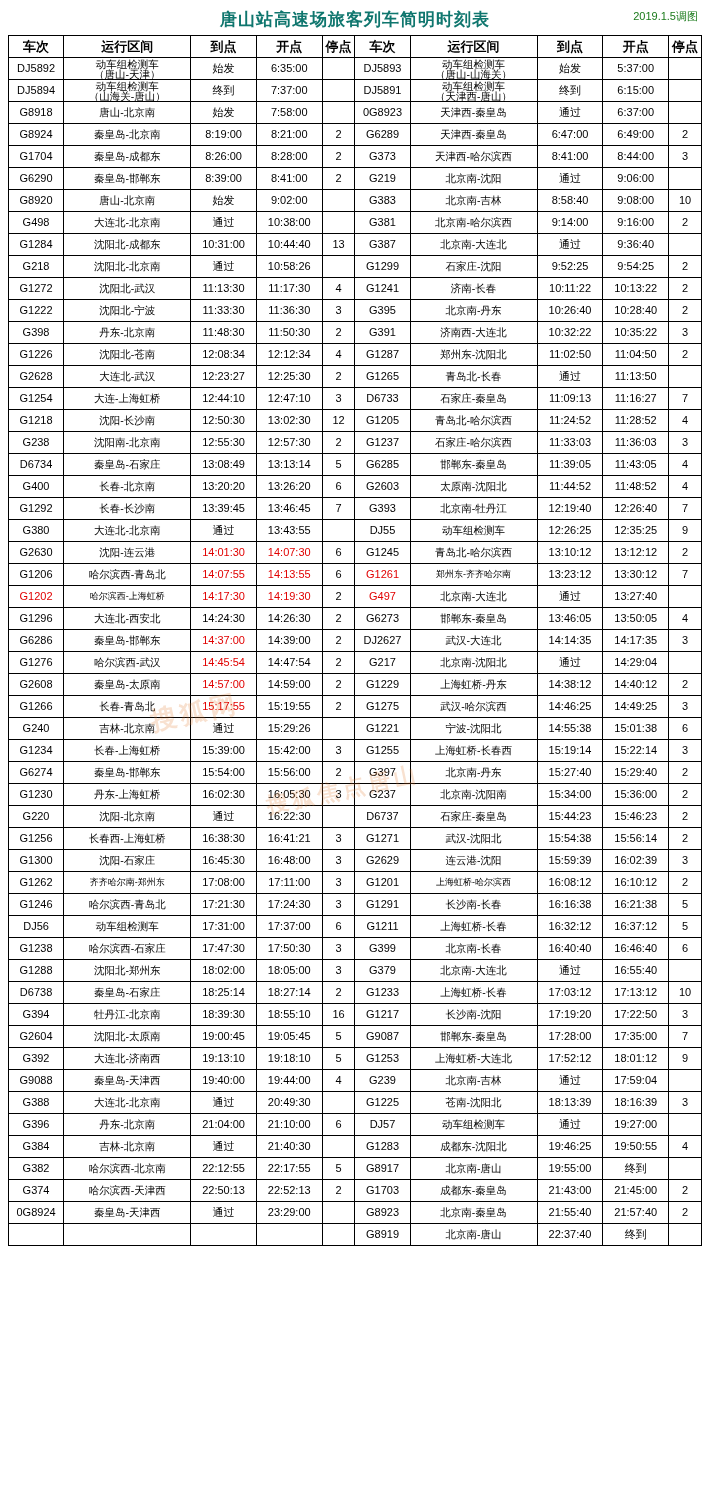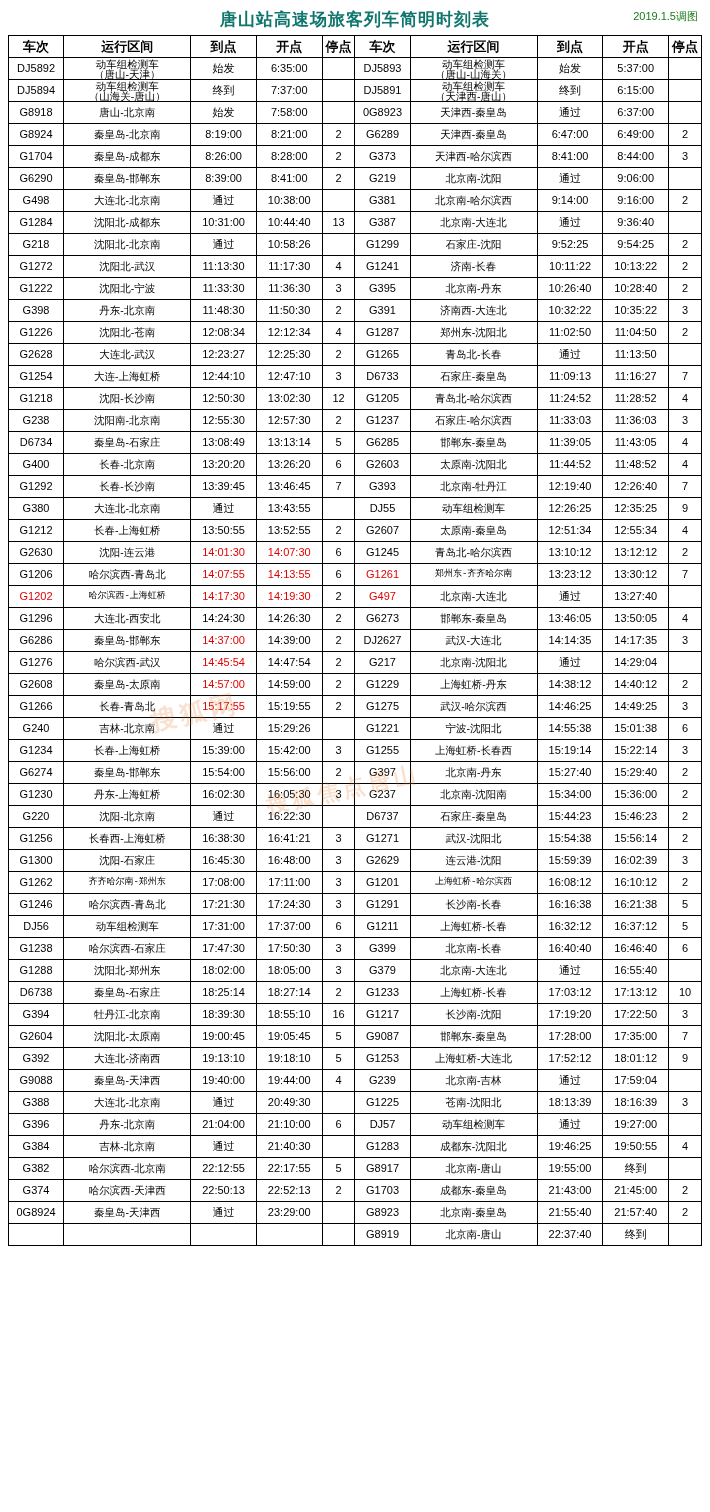--- a/index.html
+++ b/index.html
@@ -53,21 +53,21 @@
     font-size:11px;
     text-align:center;
     height:21px;
     line-height:13px;
     padding:0 1px;
     overflow:hidden;
     white-space:nowrap;
   }
   th{font-weight:bold;font-size:13px;}
   td.route{font-size:10.5px;}
-  td.route.small{font-size:9px;font-family:Liberation Mono, monospace;}
+  td.route.small{font-size:9px;}
   td.train{font-size:11px;}
   .two-line{
     font-size:8.5px;
     line-height:10px;
     white-space:normal;
   }
   td.redtxt{color:#e10000;}
   .watermark{
     position:absolute;
     left:0;top:0;width:710px;height:1512px;
@@ -190,20 +190,32 @@
           <td>8:39:00</td>
           <td>8:41:00</td>
           <td>2</td>
           <td class="train">G219</td>
           <td class="route">北京南-沈阳</td>
           <td>通过</td>
           <td>9:06:00</td>
           <td></td>
         </tr>
         <tr>
+          <td class="train">G8920</td>
+          <td class="route">唐山-北京南</td>
+          <td>始发</td>
+          <td>9:02:00</td>
+          <td></td>
+          <td class="train">G383</td>
+          <td class="route">北京南-吉林</td>
+          <td>8:58:40</td>
+          <td>9:08:00</td>
+          <td>10</td>
+        </tr>
+        <tr>
           <td class="train">G498</td>
           <td class="route">大连北-北京南</td>
           <td>通过</td>
           <td>10:38:00</td>
           <td></td>
           <td class="train">G381</td>
           <td class="route">北京南-哈尔滨西</td>
           <td>9:14:00</td>
           <td>9:16:00</td>
           <td>2</td>
@@ -368,32 +380,20 @@
           <td class="train">G380</td>
           <td class="route">大连北-北京南</td>
           <td>通过</td>
           <td>13:43:55</td>
           <td></td>
           <td class="train">DJ55</td>
           <td class="route">动车组检测车</td>
           <td>12:26:25</td>
           <td>12:35:25</td>
           <td>9</td>
-        </tr>
-        <tr>
-          <td class="train">G1212</td>
-          <td class="route">长春-上海虹桥</td>
-          <td>13:50:55</td>
-          <td>13:52:55</td>
-          <td>2</td>
-          <td class="train">G2607</td>
-          <td class="route">太原南-秦皇岛</td>
-          <td>12:51:34</td>
-          <td>12:55:34</td>
-          <td>4</td>
         </tr>
         <tr>
           <td class="train">G2630</td>
           <td class="route">沈阳-连云港</td>
           <td class="redtxt">14:01:30</td>
           <td class="redtxt">14:07:30</td>
           <td>6</td>
           <td class="train">G1245</td>
           <td class="route">青岛北-哈尔滨西</td>
           <td>13:10:12</td>

